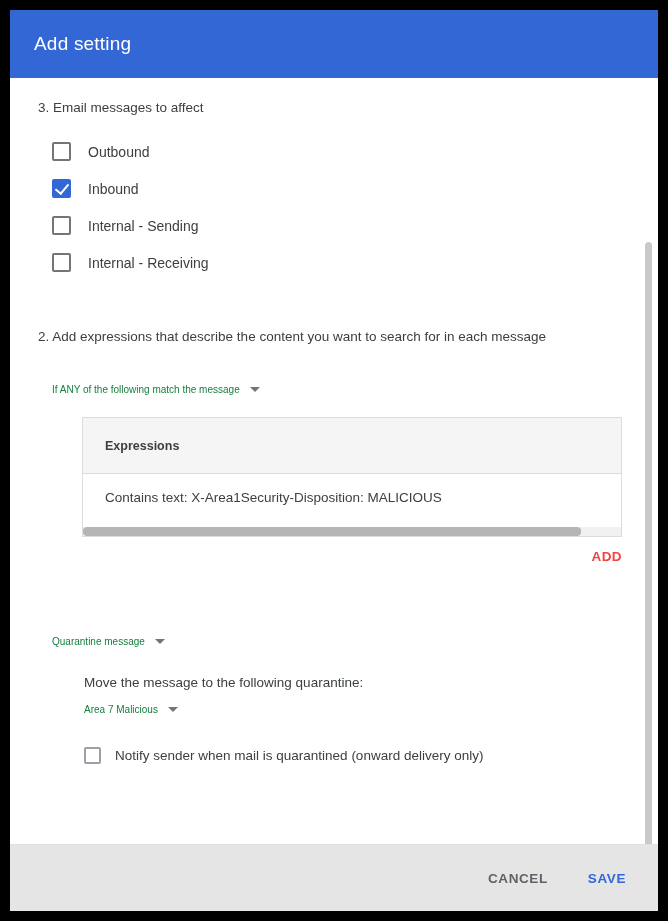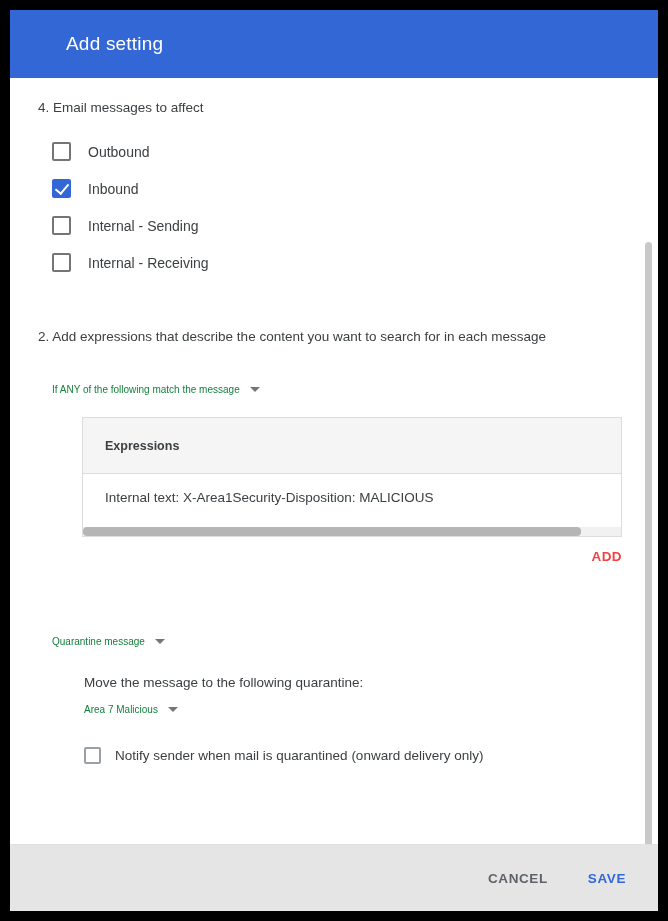--- a/index.html
+++ b/index.html
@@ -29,21 +29,20 @@
     background: #3367d6;
     display: flex;
     align-items: center;
     padding: 0 24px;
   }
   .dialog-title {
     color: #ffffff;
     font-size: 19px;
     font-weight: normal;
     letter-spacing: 0.2px;
-    margin-left: 32px;
   }
   .dialog-body {
     flex: 1;
     position: relative;
     overflow: hidden;
     padding: 22px 28px 0 28px;
   }
   .scrollbar-track {
     position: absolute;
     right: 3px;
@@ -238,21 +237,21 @@
 <body>
 
 <div class="dialog">
 
   <div class="dialog-header">
     <span class="dialog-title">Add setting</span>
   </div>
 
   <div class="dialog-body">
 
-    <div class="section-label">4. Email messages to affect</div>
+    <div class="section-label">3. Email messages to affect</div>
 
     <div class="checkbox-row">
       <span class="cb"></span>
       <span class="cb-label">Outbound</span>
     </div>
     <div class="checkbox-row">
       <span class="cb checked"></span>
       <span class="cb-label">Inbound</span>
     </div>
     <div class="checkbox-row">
@@ -268,21 +267,21 @@
       <div class="section-label">2. Add expressions that describe the content you want to search for in each message</div>
 
       <div class="dropdown">
         <span class="dropdown-text">If ANY of the following match the message</span>
         <span class="caret"></span>
       </div>
 
       <div class="expr-card">
         <div class="expr-head">Expressions</div>
         <div class="expr-body">
-          <div class="expr-line">Internal text: X-Area1Security-Disposition: MALICIOUS</div>
+          <div class="expr-line">Contains text: X-Area1Security-Disposition: MALICIOUS</div>
           <div class="hscroll-track">
             <div class="hscroll-thumb"></div>
           </div>
         </div>
       </div>
 
       <div class="add-link-row">
         <span class="add-link">ADD</span>
       </div>
     </div>

